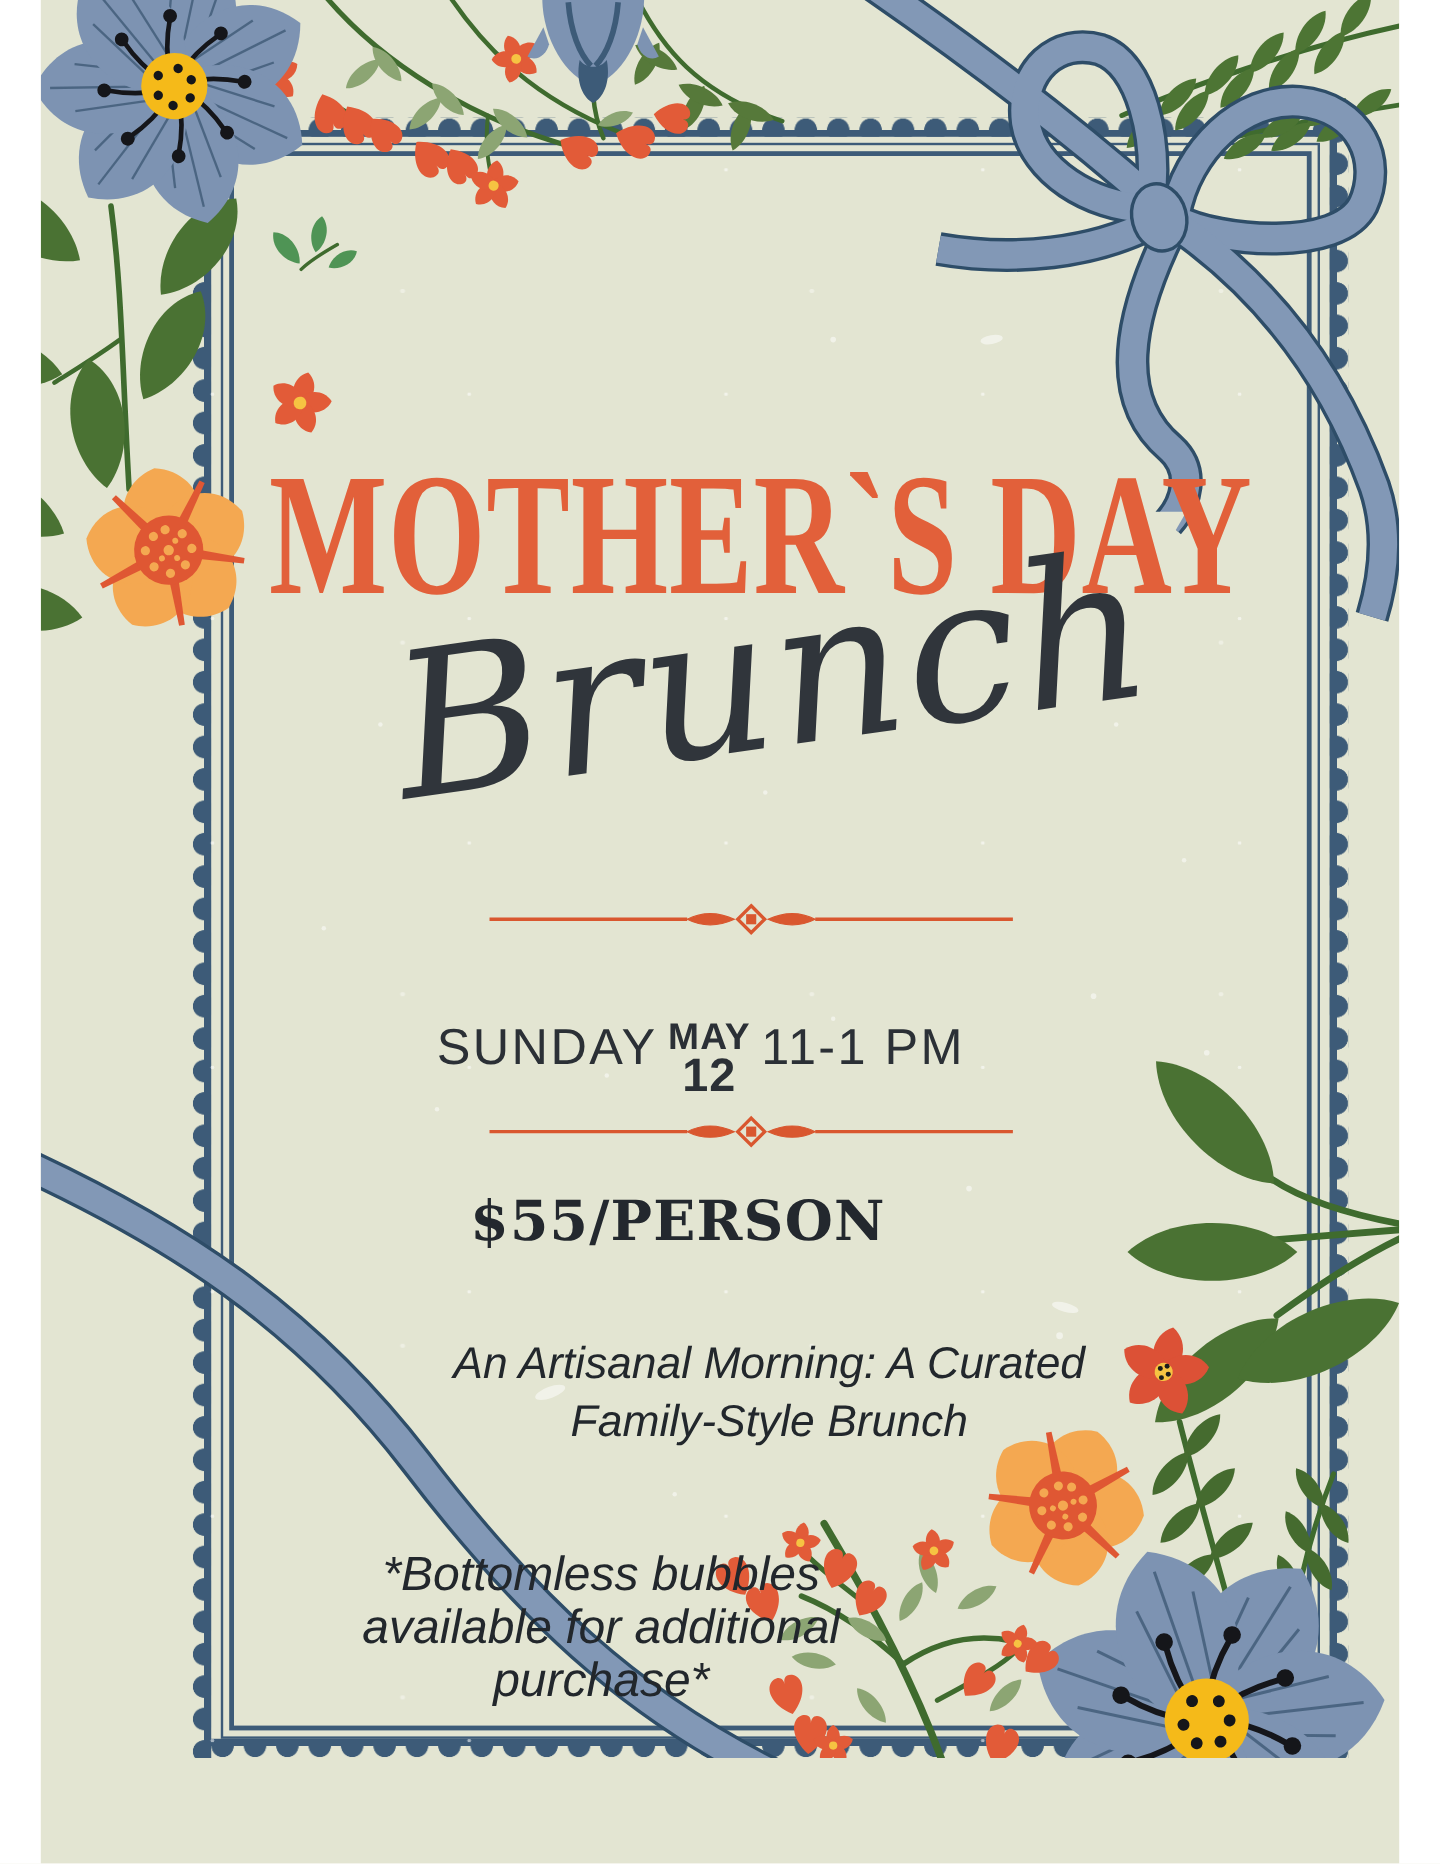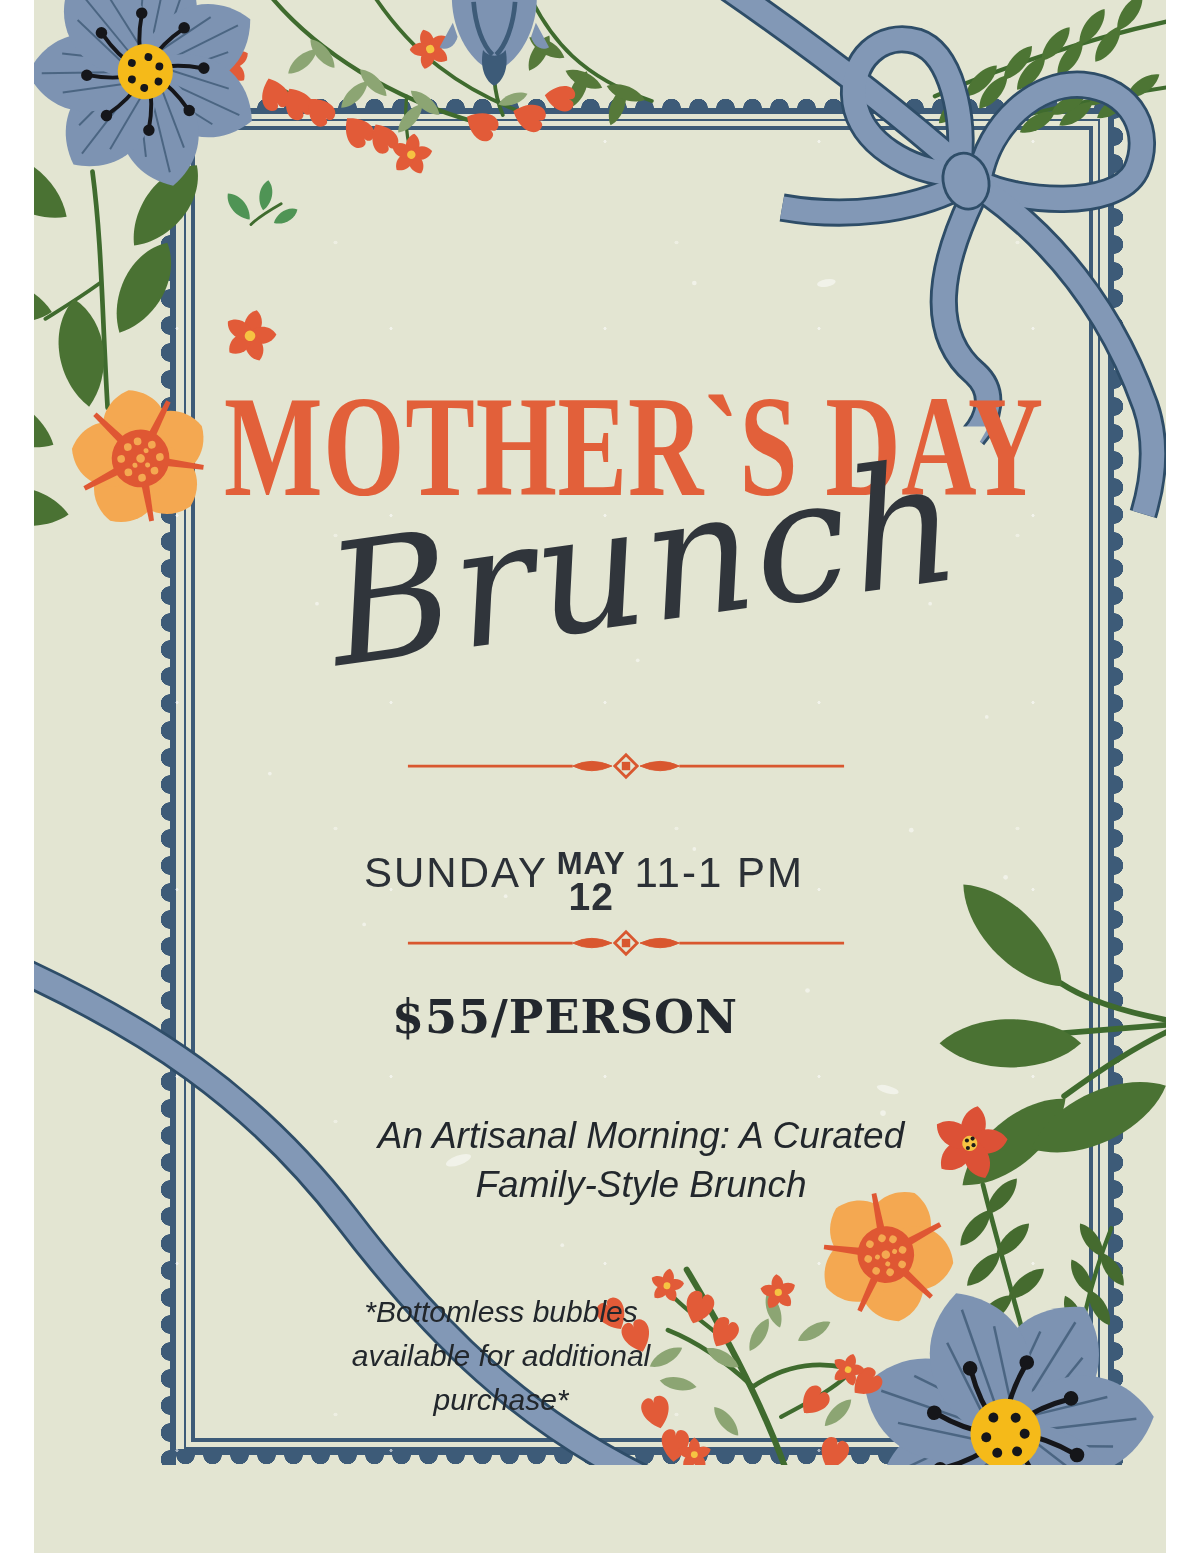--- a/index.html
+++ b/index.html
@@ -96,21 +96,21 @@
     left:0;top:990px;width:1062px;text-align:center;
     font-family:"DejaVu Serif",serif;font-weight:700;
     font-size:46px;letter-spacing:1px;color:#23282E;
   }
   .subtitle{
     left:157px;top:1111px;width:900px;text-align:center;
     font-style:italic;font-size:37px;line-height:49px;color:#22272C;
   }
   .footnote{
     left:232px;top:1290px;width:470px;text-align:center;
-    font-style:italic;font-size:30px;line-height:44px;color:#22272C;
+    font-style:italic;font-size:40px;line-height:44px;color:#22272C;
   }
 </style>
 </head>
 <body>
 
 <div class="flyer">
 
   <div class="sc sc-top"></div>
   <div class="sc sc-bottom"></div>
   <div class="sc sc-left"></div>

